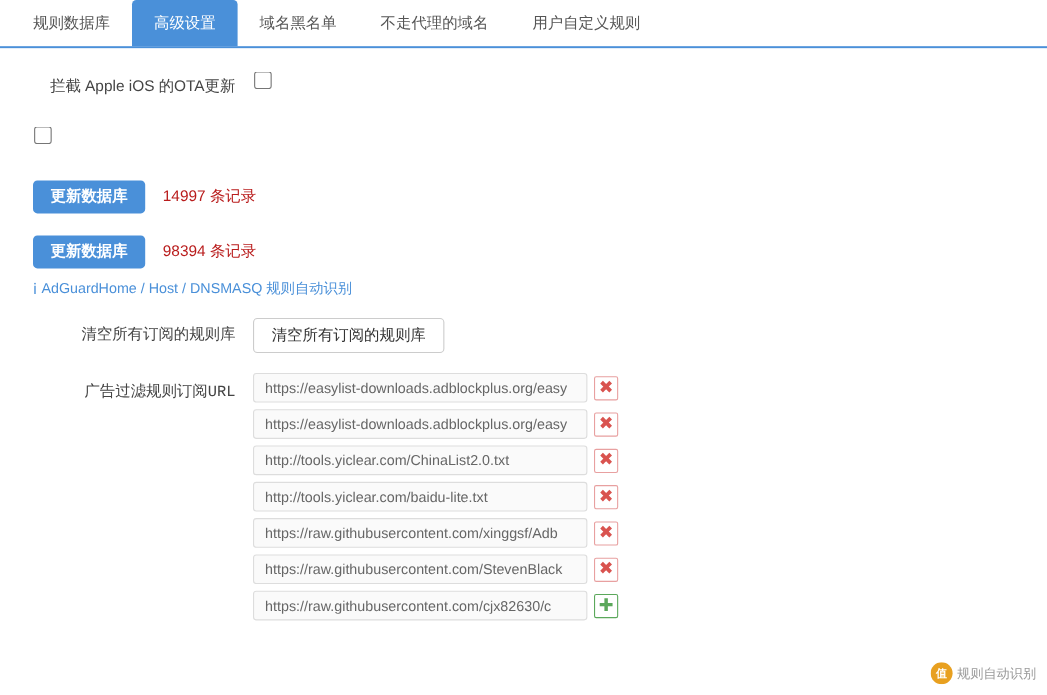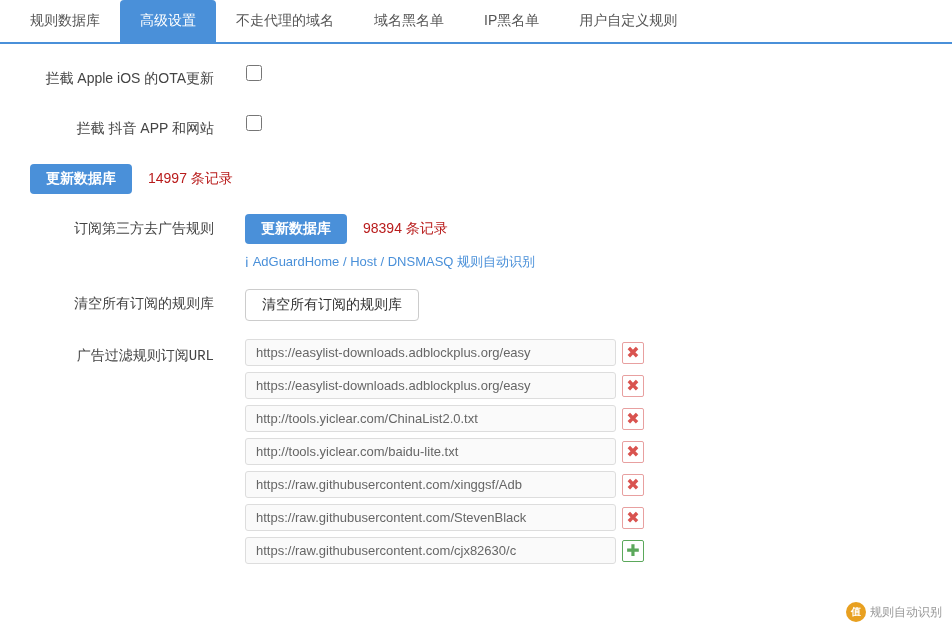--- a/index.html
+++ b/index.html
@@ -45,21 +45,20 @@
       padding: 20px 30px;
       background: #fff;
     }
 
     
     .form-row {
       display: flex;
       align-items: flex-start;
       margin-bottom: 18px;
       min-height: 32px;
-      gap: 15px;
     }
     .form-label {
       width: 200px;
       text-align: right;
       padding-right: 16px;
       padding-top: 6px;
       color: #444;
       flex-shrink: 0;
       font-size: 14px;
     }
@@ -132,21 +131,21 @@
       display: flex;
       flex-direction: column;
       gap: 6px;
     }
     .url-row {
       display: flex;
       align-items: center;
       gap: 6px;
     }
     .url-input {
-      width: 371px;
+      width: 304px;
       padding: 5px 10px;
       border: 1px solid #ddd;
       border-radius: 3px;
       font-size: 13px;
       color: #666;
       background: #fafafa;
       overflow: hidden;
       text-overflow: ellipsis;
       white-space: nowrap;
     }
@@ -210,56 +209,53 @@
     }
   </style>
 </head>
 <body>
 
 <div class="app-container">
 
   <nav class="tab-nav">
     <button class="tab-item">规则数据库</button>
     <button class="tab-item active">高级设置</button>
+    <button class="tab-item">域名黑名单</button>
     <button class="tab-item">不走代理的域名</button>
-    <button class="tab-item">域名黑名单</button>
-    <button class="tab-item">IP黑名单</button>
     <button class="tab-item">用户自定义规则</button>
   </nav>
 
   <div class="content">
 
     <div class="form-row">
       <div class="form-label">拦截 Apple iOS 的OTA更新</div>
       <div class="form-control">
         <div class="checkbox-wrapper">
           <input type="checkbox" style="">
         </div>
       </div>
     </div>
 
     <div class="form-row">
-      <div class="form-label">拦截 抖音 APP 和网站</div>
       <div class="form-control">
         <div class="checkbox-wrapper">
           <input type="checkbox" style="">
         </div>
       </div>
     </div>
 
 
     <div class="form-row">
       <div class="form-control">
         <button class="btn-primary">更新数据库</button>
         <span class="record-count">14997 条记录</span>
       </div>
     </div>
 
     <div class="form-row" style="align-items: flex-start;">
-      <div class="form-label">订阅第三方去广告规则</div>
       <div class="form-control" style="flex-direction: column; align-items: flex-start; gap: 4px;">
         <div style="display: flex; align-items: center;">
           <button class="btn-primary">更新数据库</button>
           <span class="record-count">98394 条记录</span>
         </div>
         <div class="info-row">
           <span class="info-icon">ℹ</span>
           <span>AdGuardHome / Host / DNSMASQ 规则自动识别</span>
         </div>
       </div>

